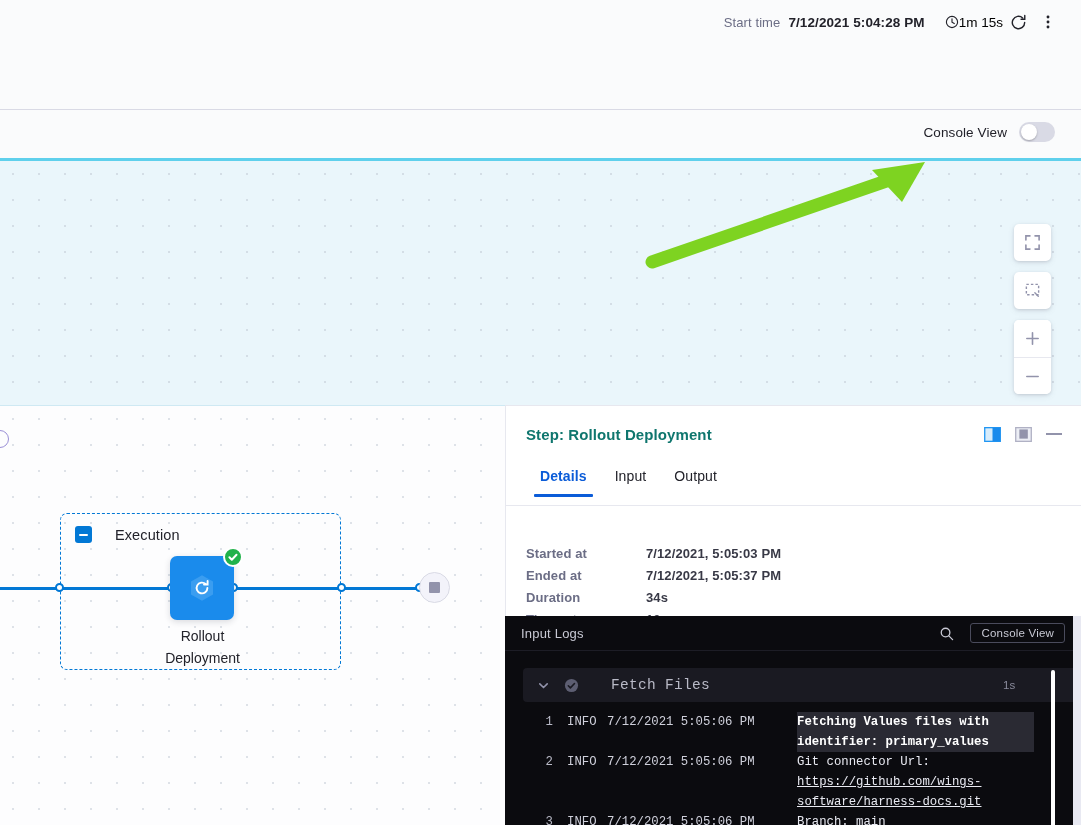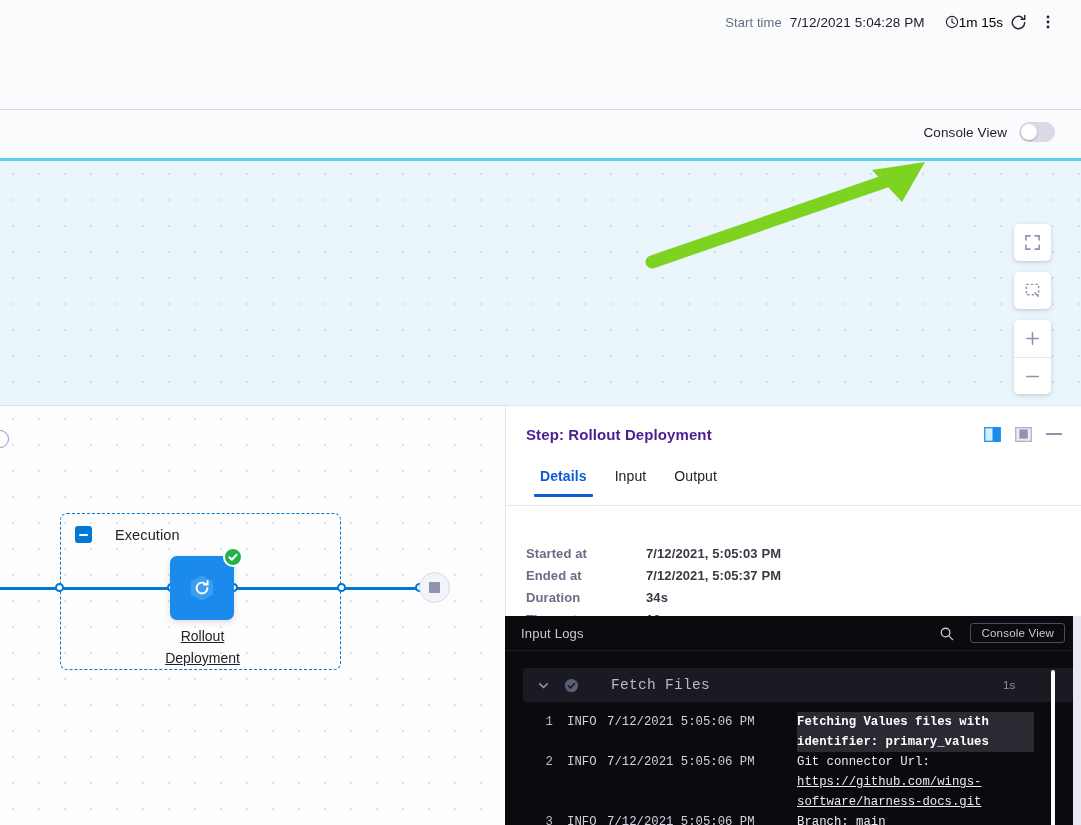--- a/index.html
+++ b/index.html
@@ -19,21 +19,21 @@
     border-bottom: 1px solid #d9dae5;
   }
   .header-meta {
     position: absolute; right: 18px; top: 8px;
     display: flex; align-items: center; gap: 0px; height: 28px;
   }
   .meta-label {
     font-size: 13px; color: #6b6d85; margin-right: 8px; letter-spacing: .1px;
   }
   .meta-value {
-    font-size: 13.5px; color: #22222a; font-weight: 400; letter-spacing: .1px;
+    font-size: 13.5px; color: #22222a; font-weight: 700; letter-spacing: .1px;
   }
   .meta-duration {
     display: flex; align-items: center; 
     margin-left: 20px; font-size: 13.5px; color: #000000;
   }
   .clock-ic { width: 14px; height: 14px; display:block; }
   .hdr-btn {
     width: 30px; height: 30px; display: flex; align-items: center; justify-content: center;
     cursor: pointer; border-radius: 4px;
   }
@@ -125,21 +125,21 @@
     box-shadow: 0 2px 6px rgba(40,41,61,.16);
     display: flex; align-items: center; justify-content: center; cursor: pointer; z-index: 5;
   }
   .node-badge {
     position: absolute; right: -9px; top: -9px; width: 20px; height: 20px;
     border-radius: 50%; background: #21b24b; border: 2px solid #fff;
     display: flex; align-items: center; justify-content: center;
   }
   .step-label {
     position: absolute; left: 135px; top: 625px; width: 135px; text-align: center;
-    font-size: 14px; line-height: 22px; color: #22222a; text-decoration: underline;
+    font-size: 14px; line-height: 22px; color: #22222a;
   }
   .end-node {
     position: absolute; left: 419px; top: 572px; width: 31px; height: 31px;
     border-radius: 50%; background: #f3f3fa; border: 1.5px solid #d9dae5;
     display: flex; align-items: center; justify-content: center; z-index: 5; cursor: pointer;
   }
   .end-node i { width: 11px; height: 11px; background: #9293ab; border-radius: 1px; display:block; }
   .left-stub {
     position: absolute; left: -9px; top: 430px; width: 18px; height: 18px;
     border-radius: 50%; border: 1.5px solid #9a8fd6; background: transparent;
@@ -147,21 +147,21 @@
 
   
   .details-panel {
     position: absolute; left: 505px; top: 405px; width: 576px; height: 211px;
     background: #fff; border-left: 1px solid #e7e8ef; border-top: 1px solid #e7e8ef;
   }
   .dp-title-row {
     position: absolute; left: 0; top: 0; width: 576px; height: 56px;
     display: flex; align-items: center; padding: 0 20px 0 20px;
   }
-  .dp-title { font-size: 15px; color: #4c1d95; font-weight: 600; letter-spacing: .1px; }
+  .dp-title { font-size: 15px; color: #0f766e; font-weight: 600; letter-spacing: .1px; }
   .dp-actions { margin-left: auto; display: flex; align-items: center; gap: 14px; }
   .layout-ic { width: 17px; height: 15px; cursor: pointer; display: block; }
   .dash-btn { width: 16px; height: 2px; background: #9293ab; display: block; cursor: pointer; }
 
   .dp-tabs {
     position: absolute; left: 20px; top: 56px; height: 44px;
     display: flex; align-items: flex-start; gap: 0;
   }
   .dp-tab {
     font-size: 14px; color: #22222a; padding: 6px 14px 13px 14px;

